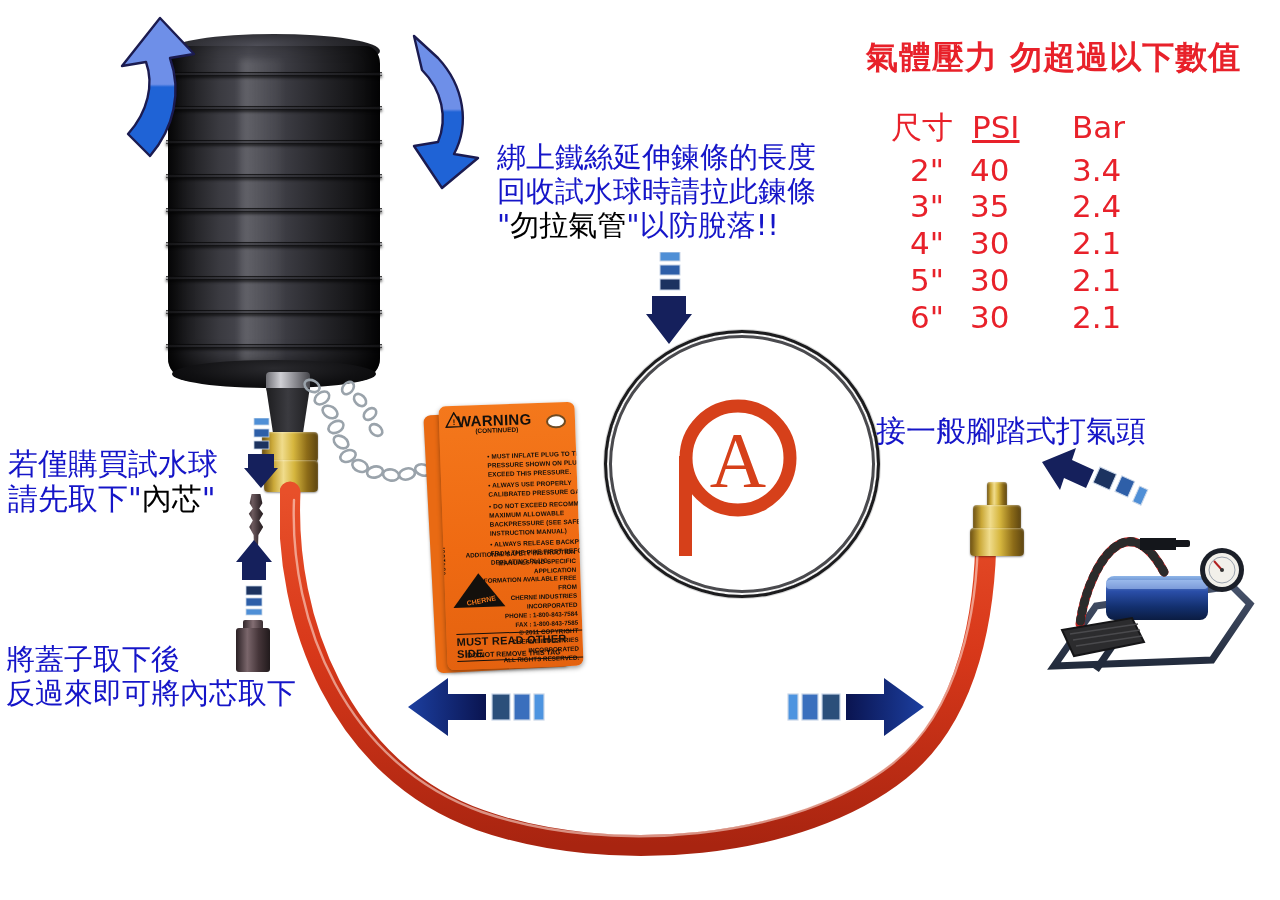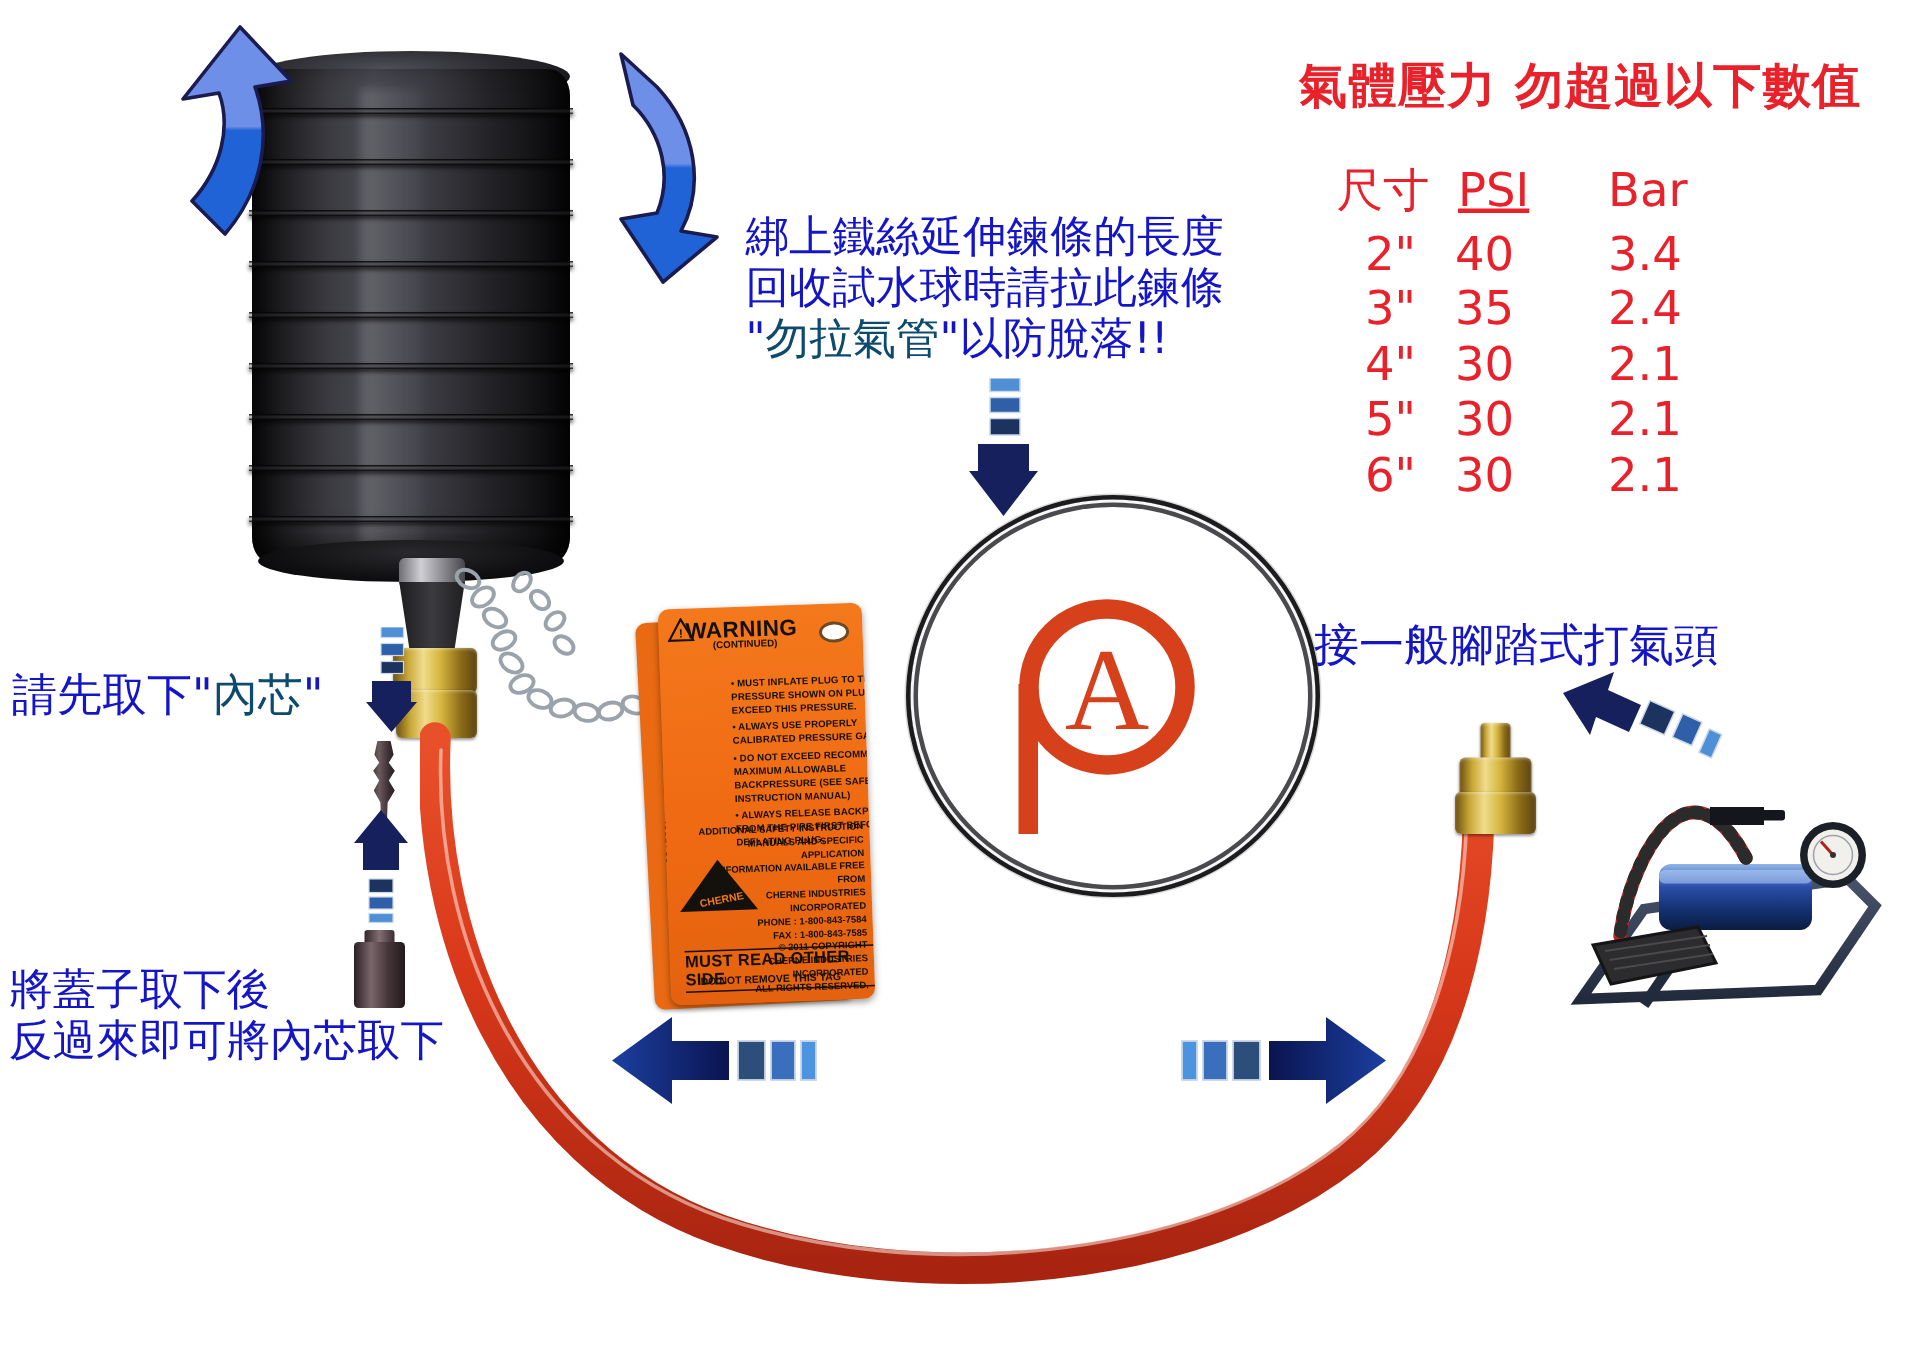--- a/index.html
+++ b/index.html
@@ -16,21 +16,21 @@
   
   .anno{
     position:absolute;
     color:#1515c8;
     font-family:"DejaVu Sans","Liberation Sans",sans-serif;
     font-weight:400;
     line-height:1.18;
     white-space:nowrap;
     letter-spacing:0px;
   }
-  .anno .hl{color:#0c4a6e;}
+  .anno .hl{color:#000000;}
   .a-chain{left:497px;top:140px;font-size:29px;}
   .a-core{left:8px;top:446px;font-size:30px;}
   .a-cap{left:6px;top:642px;font-size:29px;}
   .a-len{left:548px;top:672px;font-size:31px;}
   .a-pump{left:876px;top:375px;font-size:30px;margin-top:38px;}
 
   
   .redblock{
     position:absolute;color:#e8212a;
     font-family:"DejaVu Sans","Liberation Sans",sans-serif;
@@ -455,20 +455,21 @@
 
   <div class="anno a-chain">
     <div>綁上鐵絲延伸鍊條的長度</div>
     <div>回收試水球時請拉此鍊條</div>
     <div>
       <span>"</span><span class="hl">勿拉氣管</span><span>"以防脫落!!</span>
     </div>
   </div>
 
   <div class="anno a-core">
+    <div>若僅購買試水球</div>
     <div>
       <span>請先取下"</span><span class="hl">內芯</span><span>"</span>
     </div>
   </div>
 
   <div class="anno a-cap">
     <div>將蓋子取下後</div>
     <div>反過來即可將內芯取下</div>
   </div>
 

